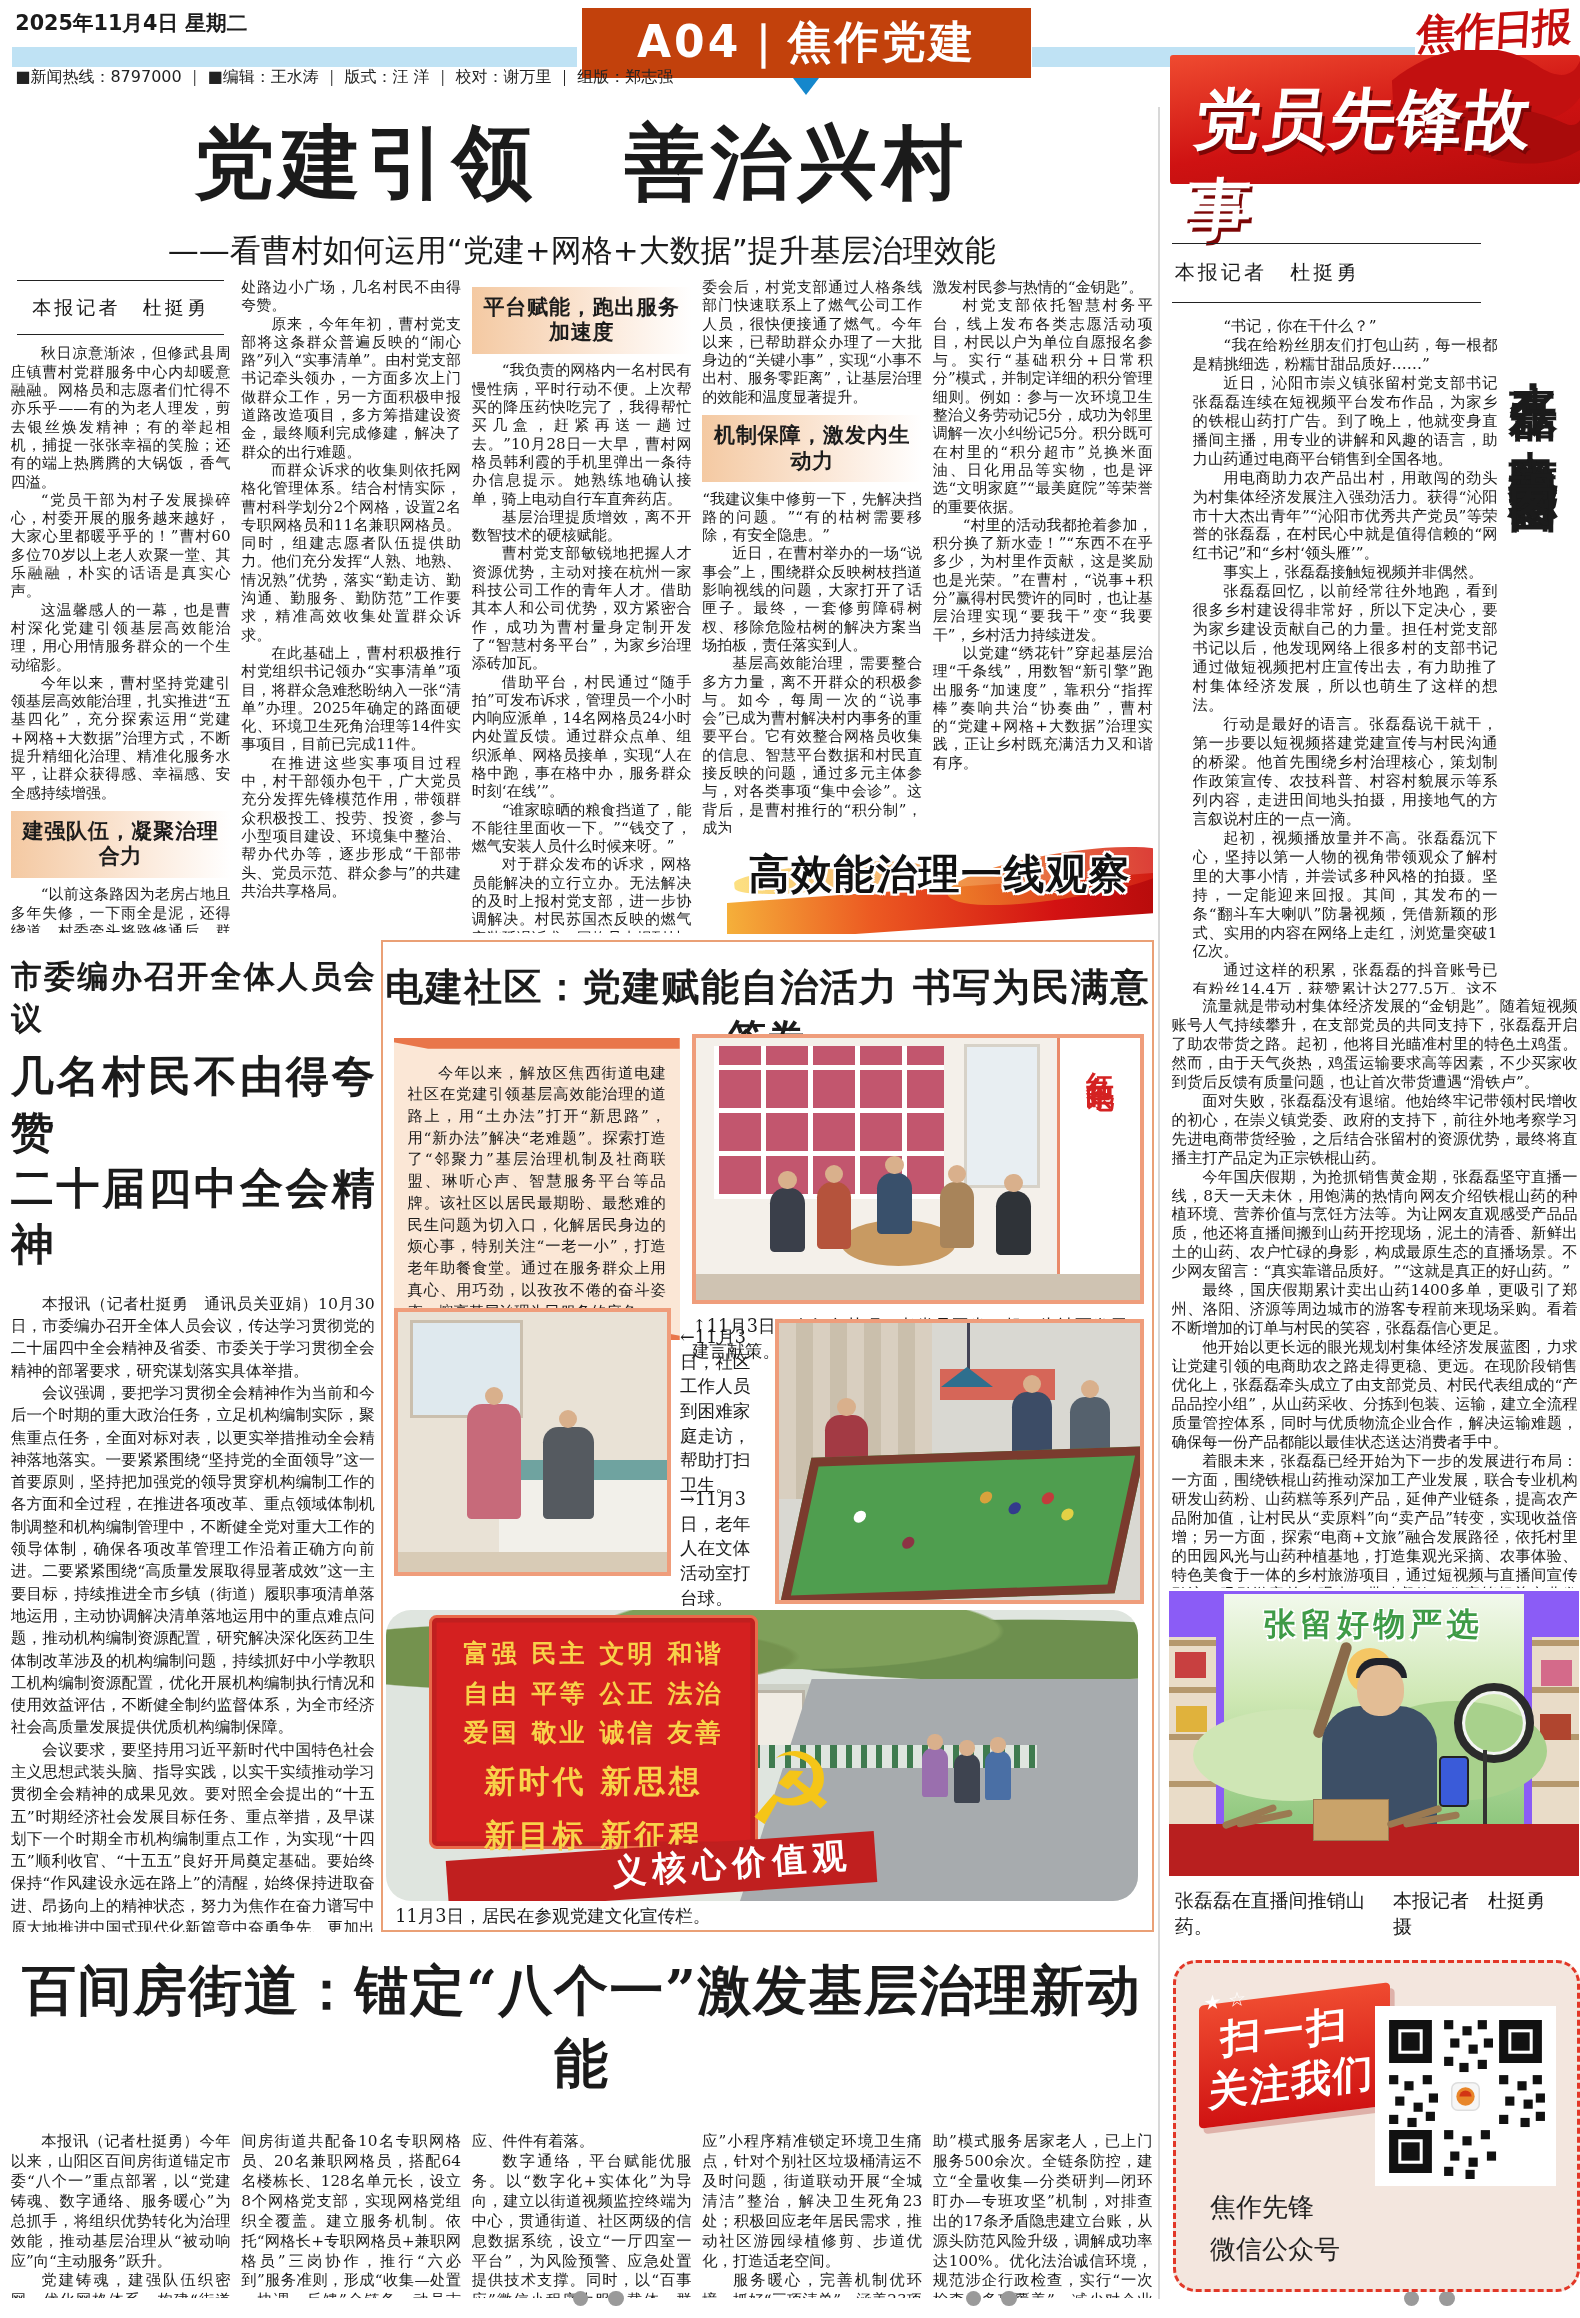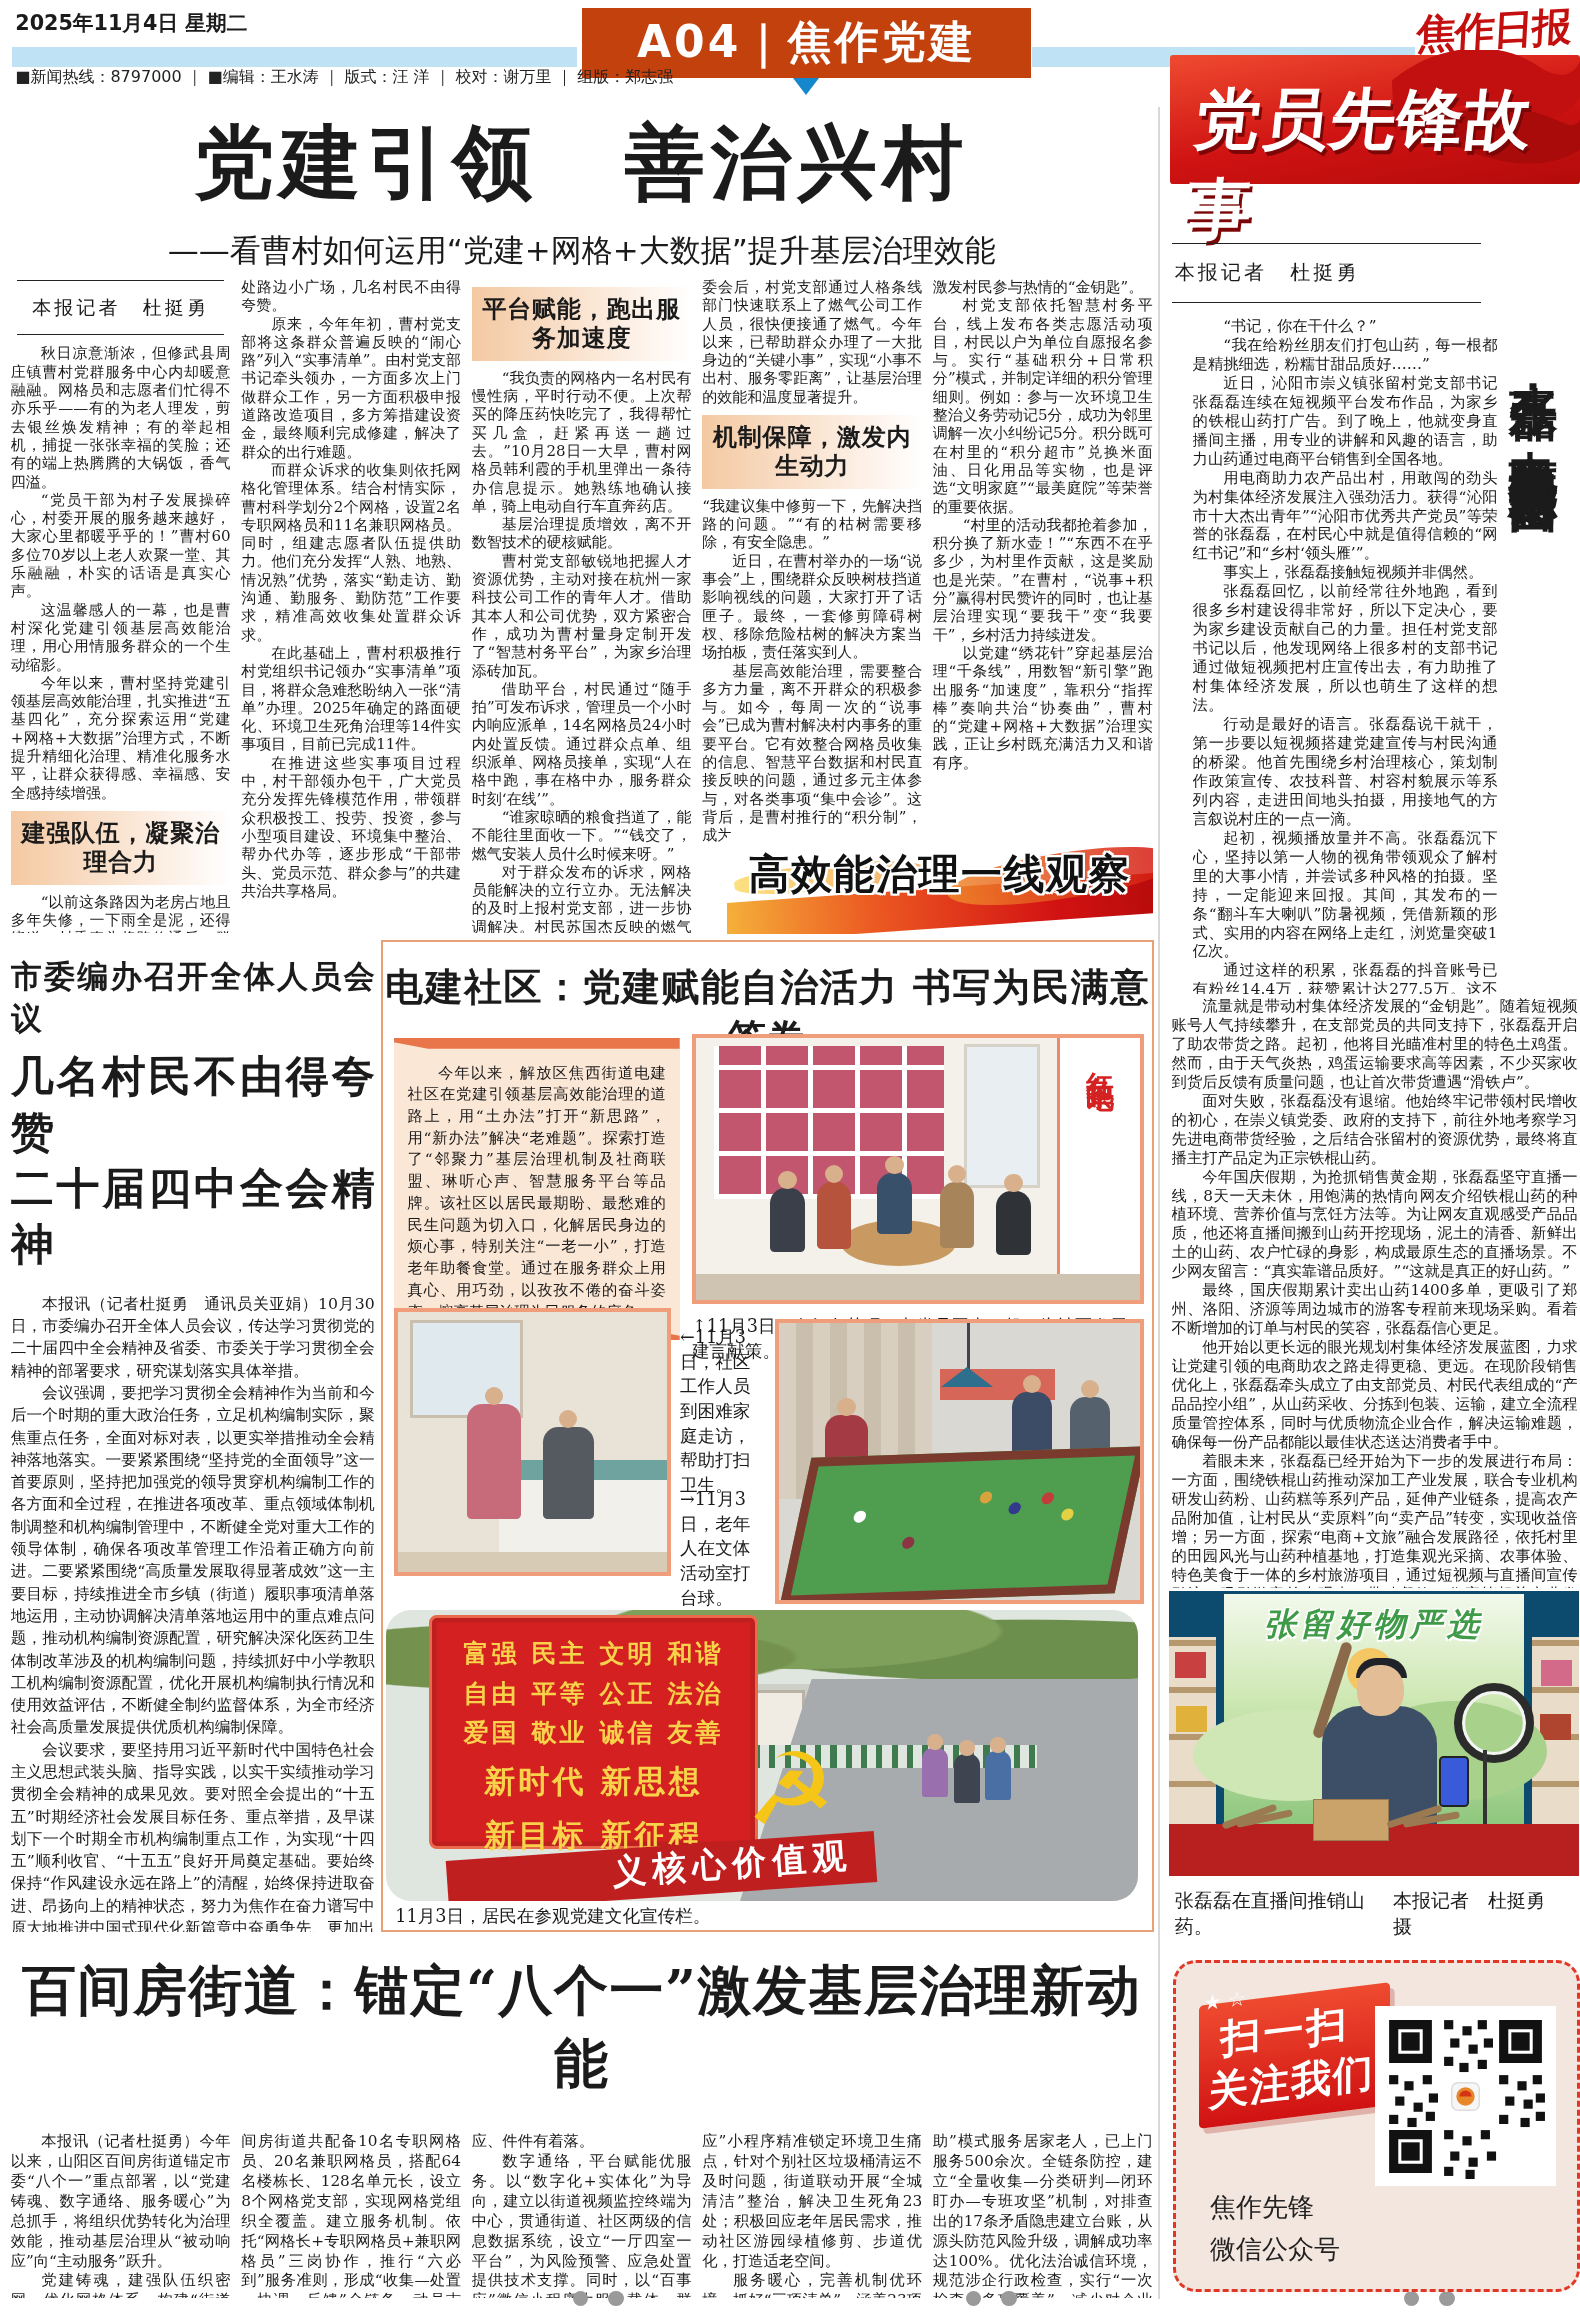--- a/index.html
+++ b/index.html
@@ -30,21 +30,21 @@
   .h-logo-en{font-size:16px;color:#c40f0f;letter-spacing:1.5px;margin-top:1.5px;}
 
   
   #lead{position:absolute;left:10.7px;top:96px;width:1142px;height:838px;}
   .lead-head{text-align:center;font-size:80px;font-weight:900;letter-spacing:6.1px;margin-top:13.8px;}
   .lead-sub{text-align:center;font-size:31px;font-weight:400;margin-top:12.3px;}
   .lead-cols{position:absolute;left:0;top:182px;width:1142px;height:655px;display:flex;gap:10.7px;overflow:hidden;}
   .lcol{flex:1;font-size:15px;line-height:1.22;overflow:hidden;}
   .byline-box{border-top:1.5px solid #222;border-bottom:1.5px solid #222;margin:1.5px 6.1px 9.2px;padding:15.3px 0;
     text-align:center;font-size:19px;letter-spacing:3.1px;}
-  .subhead{margin:9.2px 0 7.7px;padding:7.7px 3.1px;font-size:24px;font-weight:bold;text-align:center;letter-spacing:0.8px;
+  .subhead{margin:9.2px 0 7.7px;padding:7.7px 3.1px;font-size:21px;font-weight:bold;text-align:center;letter-spacing:0.8px;
     background:linear-gradient(90deg,#f4c9a2,#fcecdf 65%,#ffffff);
     font-family:"DejaVu Sans","Liberation Sans",sans-serif;}
   .observe{position:absolute;right:0;bottom:0;width:426px;height:101px;background:#fff;overflow:hidden;}
   .observe .sw-a{position:absolute;left:-15.3px;bottom:6.1px;width:459px;height:40px;
     background:linear-gradient(90deg,#f6b93d,#ec5a22 35%,#d31212 75%,#b40b0b);transform:rotate(-4deg);border-radius:6.1px;}
   .observe .sw-b{position:absolute;right:-23px;top:20px;width:230px;height:46px;background:linear-gradient(90deg,#f08a2b,#d31212);
     border-radius:50% 60% 40% 60%;transform:rotate(-10deg);opacity:.85;}
   .observe .sw-c{position:absolute;left:7.7px;top:31px;width:191px;height:26px;background:linear-gradient(90deg,#fbd34c,#f08a2b);
     border-radius:40% 60% 50% 50%;transform:rotate(-6deg);opacity:.7;}
   .observe-text{position:absolute;left:0;top:13.8px;width:100%;text-align:center;font-size:41px;font-weight:900;color:#111;
@@ -147,21 +147,21 @@
   .p-byline{position:absolute;left:4.6px;top:196px;width:309px;border-top:1.5px solid #222;border-bottom:1.5px solid #222;
     padding:15.3px 3.1px;font-size:20px;letter-spacing:3.1px;box-sizing:border-box;}
   .p-narrow{position:absolute;left:4.6px;top:270px;width:305px;height:677px;font-size:15.3px;line-height:1.24;overflow:hidden;margin-left:21px;}
   .p-vertical{position:absolute;right:0;top:300px;height:819px;width:98px;writing-mode:vertical-rl;text-orientation:upright;
     font-size:49px;font-weight:900;letter-spacing:3.8px;line-height:92px;text-align:start;}
   .p-wide{position:absolute;left:4.6px;top:950px;width:406px;height:591px;font-size:15.3px;line-height:1.24;overflow:hidden;}
   .p-photo{position:absolute;left:1.5px;top:1544px;width:410px;height:285px;overflow:hidden;}
   .p-photo-cap{position:absolute;left:7.7px;top:1841px;width:400px;display:flex;justify-content:flex-end;font-size:19px;}
 
   
-  .sc-live{position:relative;width:100%;height:100%;background:#0c4a6e;font-style:italic;}
+  .sc-live{position:relative;width:100%;height:100%;background:#8b5cf6;}
   .live-shelf{position:absolute;top:46px;width:47px;height:191px;background:repeating-linear-gradient(0deg,#e9dcc8 0 41px,#b5986d 41px 47px);}
   .live-box{position:absolute;width:31px;height:26px;}
   .live-bg{position:absolute;left:55px;top:3.1px;width:300px;height:230px;background:linear-gradient(180deg,#f2f9ec,#cfe8b4 45%,#8fc77e);}
   .live-title{position:absolute;left:0;top:9.2px;width:100%;text-align:center;font-size:32px;font-weight:900;color:#3f9b47;
     letter-spacing:4.6px;font-family:"DejaVu Sans","Liberation Sans",sans-serif;
     text-shadow:-1.5px -1.5px 0 #fff,1.5px -1.5px 0 #fff,-1.5px 1.5px 0 #fff,1.5px 1.5px 0 #fff;}
   .live-hill{position:absolute;border-radius:50%;}
   .live-person{position:absolute;left:153px;top:115px;width:115px;height:119px;background:#3d4f66;border-radius:38px 38px 0 0;}
   .live-head{position:absolute;left:188px;top:74px;width:47px;height:51px;background:#e3bd95;border-radius:46%;}
   .live-hair{position:absolute;left:187px;top:67px;width:51px;height:20px;background:#20222a;border-radius:23px 23px 0 0;}

